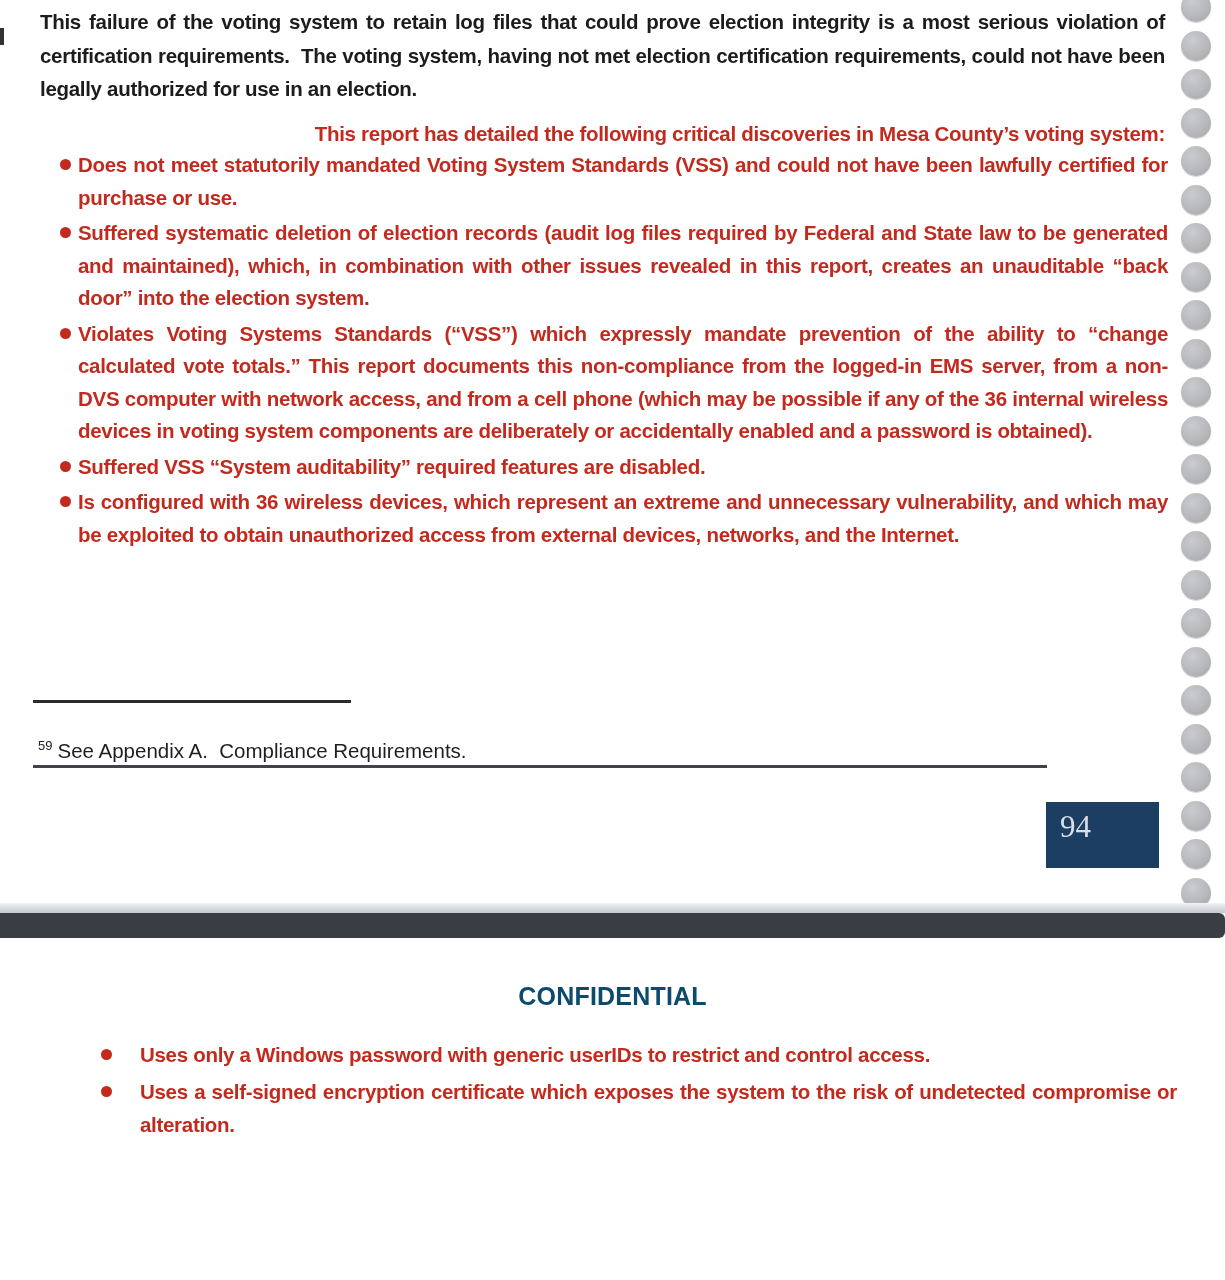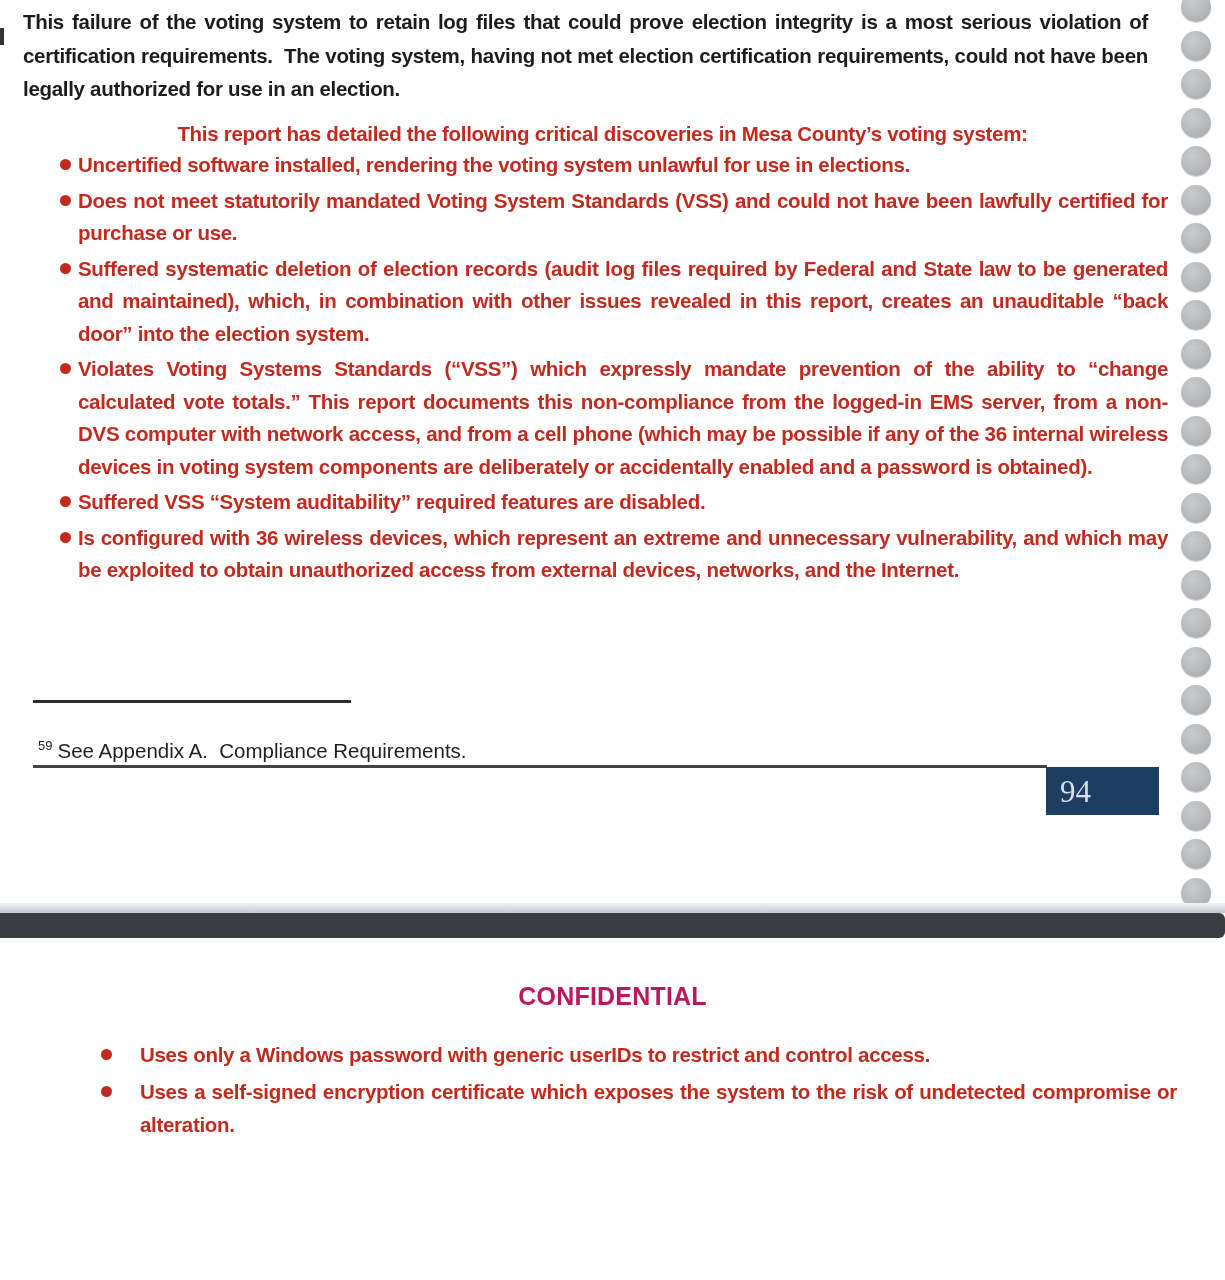--- a/index.html
+++ b/index.html
@@ -15,23 +15,23 @@
   .para{
     position:absolute;
     margin:0;
     font-weight:700;
     font-size:20.5px;
     letter-spacing:-0.3px;
     line-height:33.5px;
     text-align:justify;
     text-justify:inter-word;
   }
-  .ink{color:#1c1c1c;left:23px;top:5px;width:1125px;}
+  .ink{color:#1c1c1c;left:40px;top:5px;width:1125px;}
   .red{color:#c32a1e;}
-  .lead{left:40px;top:117px;width:1125px;text-align:center;}
+  .lead{left:40px;top:117px;width:1125px;text-align:right;}
 
   .blist{
     position:absolute;
     margin:0;padding:0;list-style:none;
     font-weight:700;
     color:#c32a1e;
     font-size:20.5px;
     letter-spacing:-0.3px;
   }
   .blist li{
@@ -57,22 +57,22 @@
   .footnote{
     position:absolute;left:38px;top:731px;margin:0;
     color:#1f1f1f;font-size:20.5px;font-weight:400;line-height:30px;
   }
   .footnote sup{font-size:13px;margin-right:5px;}
   .pagerule{
     position:absolute;left:33px;top:765px;
     width:1014px;height:3px;background:#42424c;
   }
   .pagenum{
-    position:absolute;left:1046px;top:767px;
-    width:113px;height:48px;
+    position:absolute;left:1046px;top:802px;
+    width:113px;height:66px;
     background:#1d3e63;
   }
   .pagenum span{
     display:block;
     padding:7px 0 0 14px;
     font-family:"Liberation Serif","DejaVu Serif",serif;
     font-size:31px;
     color:#d8dfe9;
   }
 
@@ -95,21 +95,21 @@
   .edge-dark{
     position:absolute;left:0;top:913px;width:1225px;height:25px;
     background:#3a3d43;
     border-radius:0 6px 6px 0;
   }
 
   
   .confidential{
     position:absolute;left:0;top:982px;width:1225px;margin:0;
     text-align:center;
-    color:#be185d;
+    color:#0c4a6e;
     font-size:25px;font-weight:700;letter-spacing:0.2px;
   }
   .p2{left:55px;top:1038px;width:1122px;}
   .p2 li{line-height:33.5px;margin-bottom:3px;padding-left:85px;}
   .p2 .dot{left:46px;top:11px;}
 
   .artifact{
     position:absolute;left:0;top:28px;width:4px;height:17px;background:#333;
   }
 </style>
@@ -119,24 +119,20 @@
 <div class="canvas">
 
   <div class="artifact"></div>
 
   <section>
     <p class="para ink">This failure of the voting system to retain log files that could prove election integrity is a most serious violation of certification requirements.&nbsp; The voting system, having not met election certification requirements, could not have been legally authorized for use in an election.</p>
 
     <p class="para red lead">This report has detailed the following critical discoveries in Mesa County’s voting system:</p>
 
     <ul class="blist p1">
-      <li>
-        <span class="dot"></span>
-        <span>Uncertified software installed, rendering the voting system unlawful for use in elections.</span>
-      </li>
       <li>
         <span class="dot"></span>
         <span>Does not meet statutorily mandated Voting System Standards (VSS) and could not have been lawfully certified for purchase or use.</span>
       </li>
       <li>
         <span class="dot"></span>
         <span>Suffered systematic deletion of election records (audit log files required by Federal and State law to be generated and maintained), which, in combination with other issues revealed in this report, creates an unauditable “back door” into the election system.</span>
       </li>
       <li>
         <span class="dot"></span>

